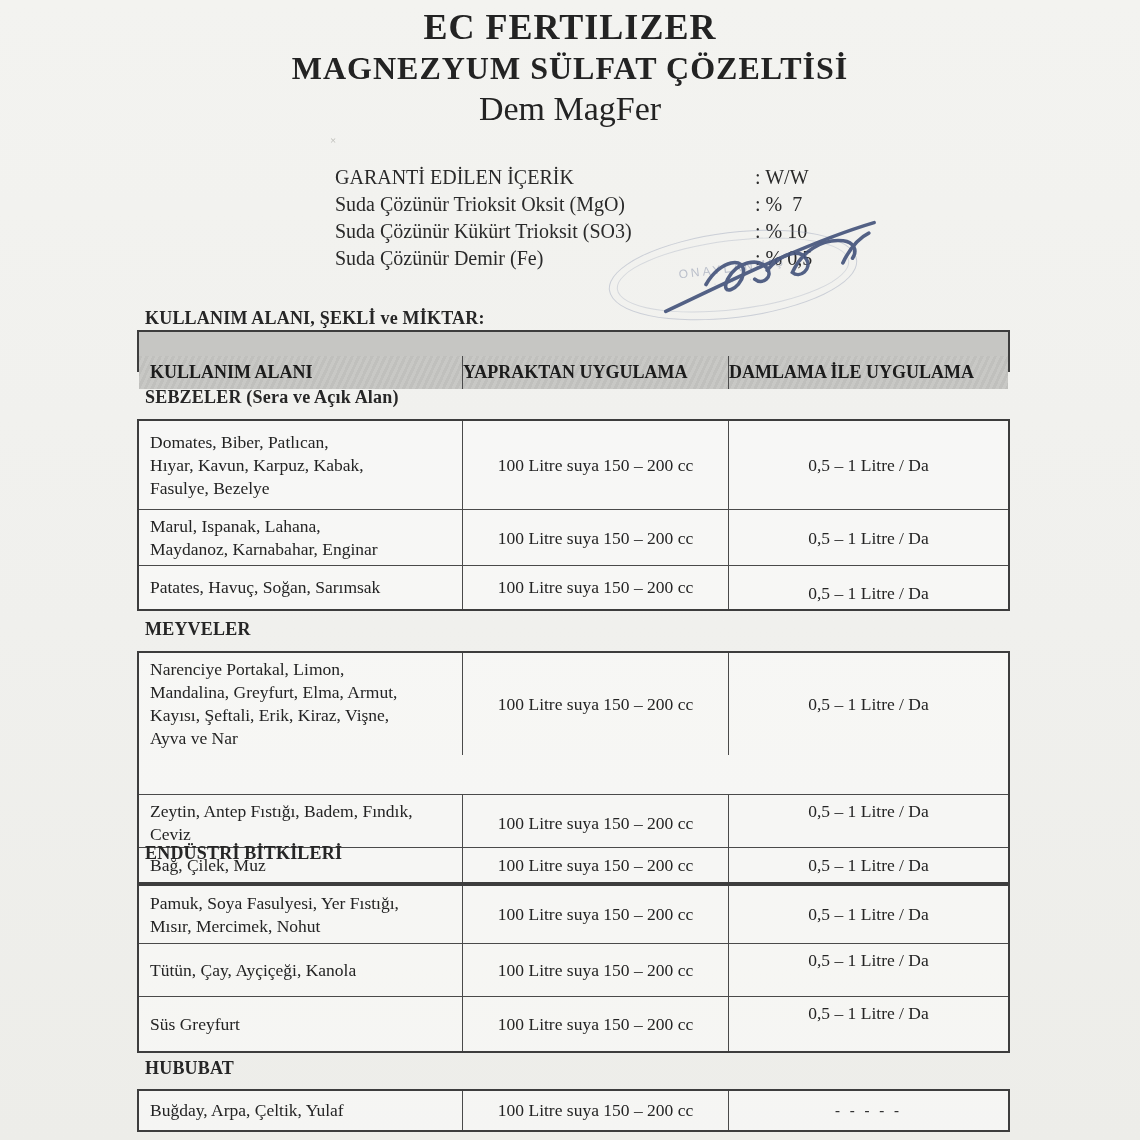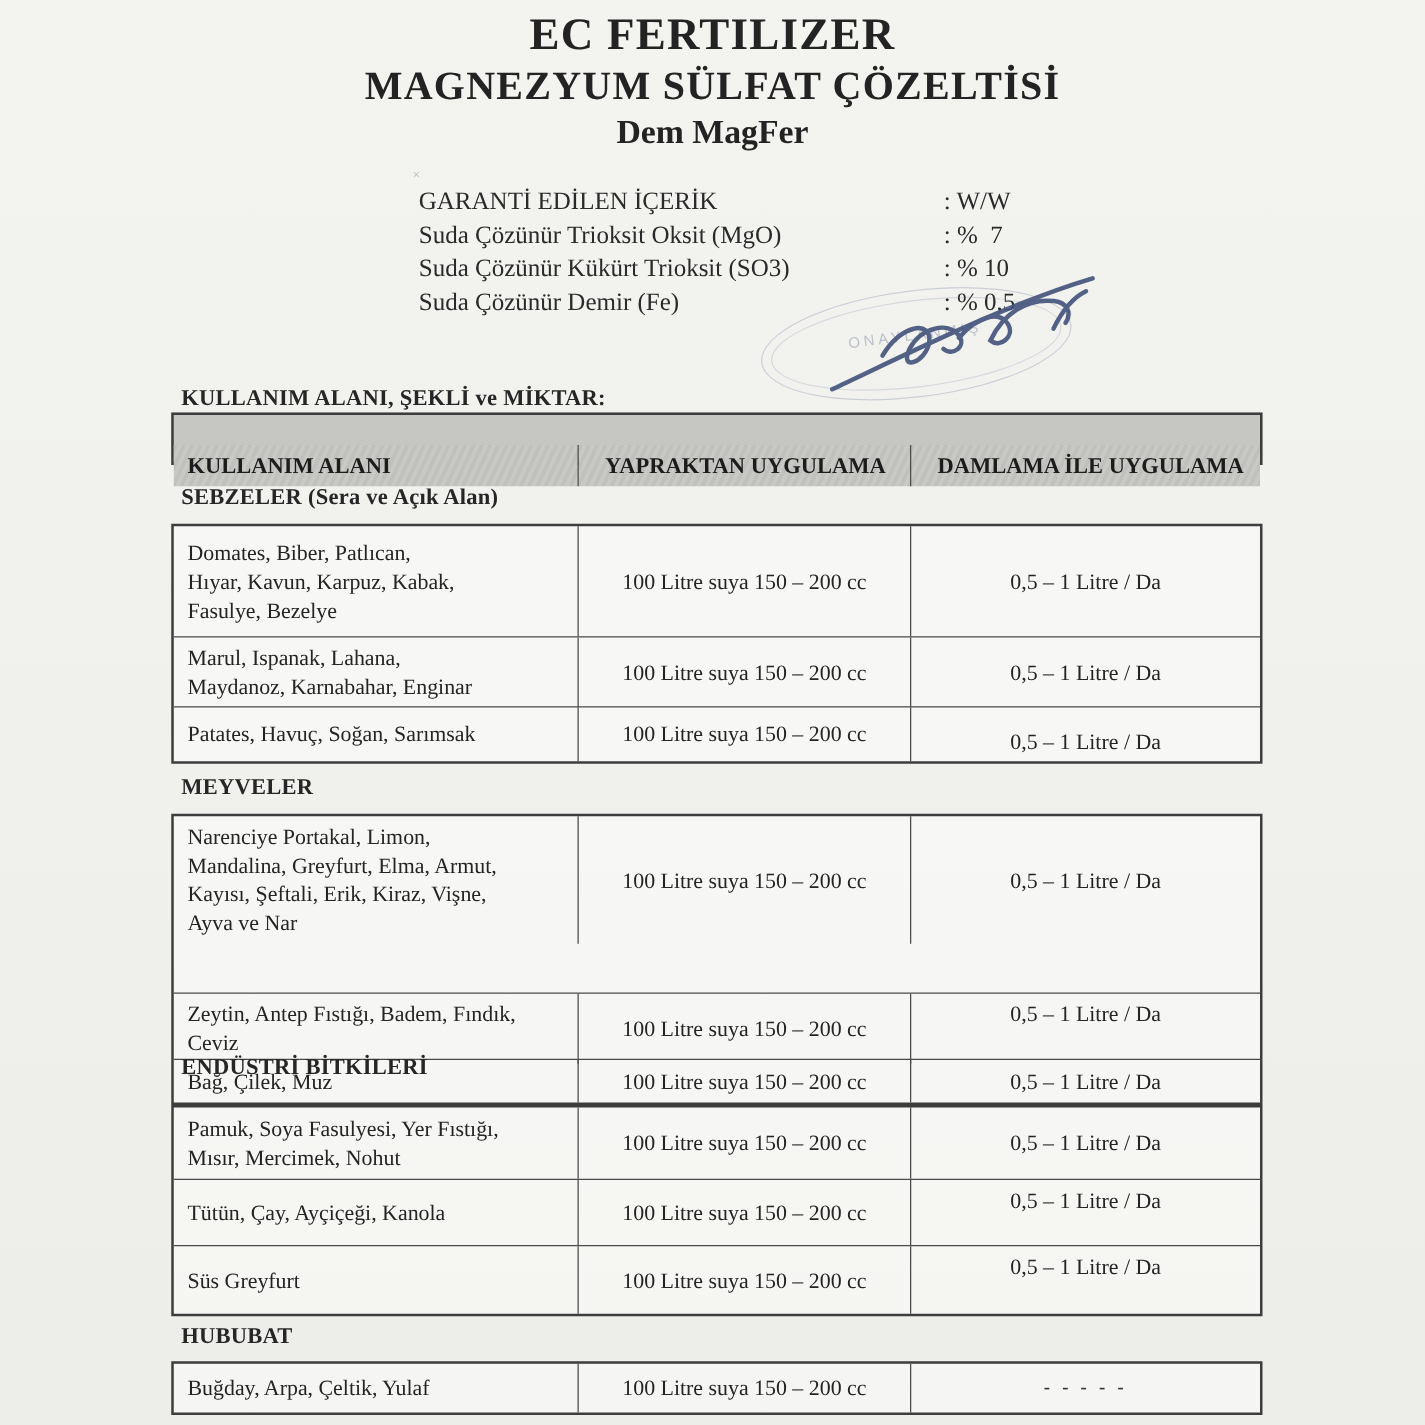--- a/index.html
+++ b/index.html
@@ -12,23 +12,23 @@
     overflow:hidden;
   }
   .page{
     position:absolute;inset:0;
     background:linear-gradient(180deg,#f3f3f0 0%,#f0f0ed 55%,#ededE9 100%);
   }
   
   .title-block{position:absolute;top:6px;left:0;width:100%;text-align:center;}
   .title-line1{font-size:36px;font-weight:bold;letter-spacing:1px;color:#232323;}
   .title-line2{font-size:32px;font-weight:bold;letter-spacing:1px;color:#232323;margin-top:2px;}
-  .title-line3{font-size:27px;font-weight:bold;color:#232323;margin-top:3px;}
-  
-  .guarantee{position:absolute;left:335px;top:148px;width:560px;font-size:20px;color:#2a2a2a;}
+  .title-line3{font-size:34px;font-weight:normal;color:#232323;margin-top:3px;}
+  
+  .guarantee{position:absolute;left:335px;top:164px;width:560px;font-size:20px;color:#2a2a2a;}
   .g-row{display:flex;line-height:27px;}
   .g-label{width:420px;}
   .g-value{white-space:pre;}
   .artifact-x{position:absolute;left:330px;top:134px;font-size:11px;color:#b9b9b4;}
   
   .stamp{
     position:absolute;left:608px;top:232px;width:248px;height:84px;
     border:1px solid rgba(140,150,175,.38);
     border-radius:50%;
     transform:rotate(-7deg);
@@ -68,21 +68,21 @@
   
   .tbl.header{background:#c6c6c3;}
   .tbl.header .cell{
     font-weight:bold;font-size:18px;color:#1c1c1c;
     background:
       repeating-linear-gradient(115deg, rgba(0,0,0,0.03) 0 3px, rgba(255,255,255,0.04) 3px 6px),
       #c6c6c3;
     margin-top: 24px;
   }
   .tbl.header .cell.crops{white-space:nowrap;}
-  .tbl.header .cell.mid,.tbl.header .cell.drip{justify-content:flex-start;padding-left:21px;text-align:right;}
+  .tbl.header .cell.mid,.tbl.header .cell.drip{justify-content:flex-start;padding-left:0;text-align:right;}
   .dashes{letter-spacing:3px;font-weight:bold;font-size:15px;color:#333;}
 </style>
 </head>
 <body>
 
 <div class="page">
 
   <div class="title-block">
     <div class="title-line1">EC FERTILIZER</div>
     <div class="title-line2">MAGNEZYUM SÜLFAT ÇÖZELTİSİ</div>

